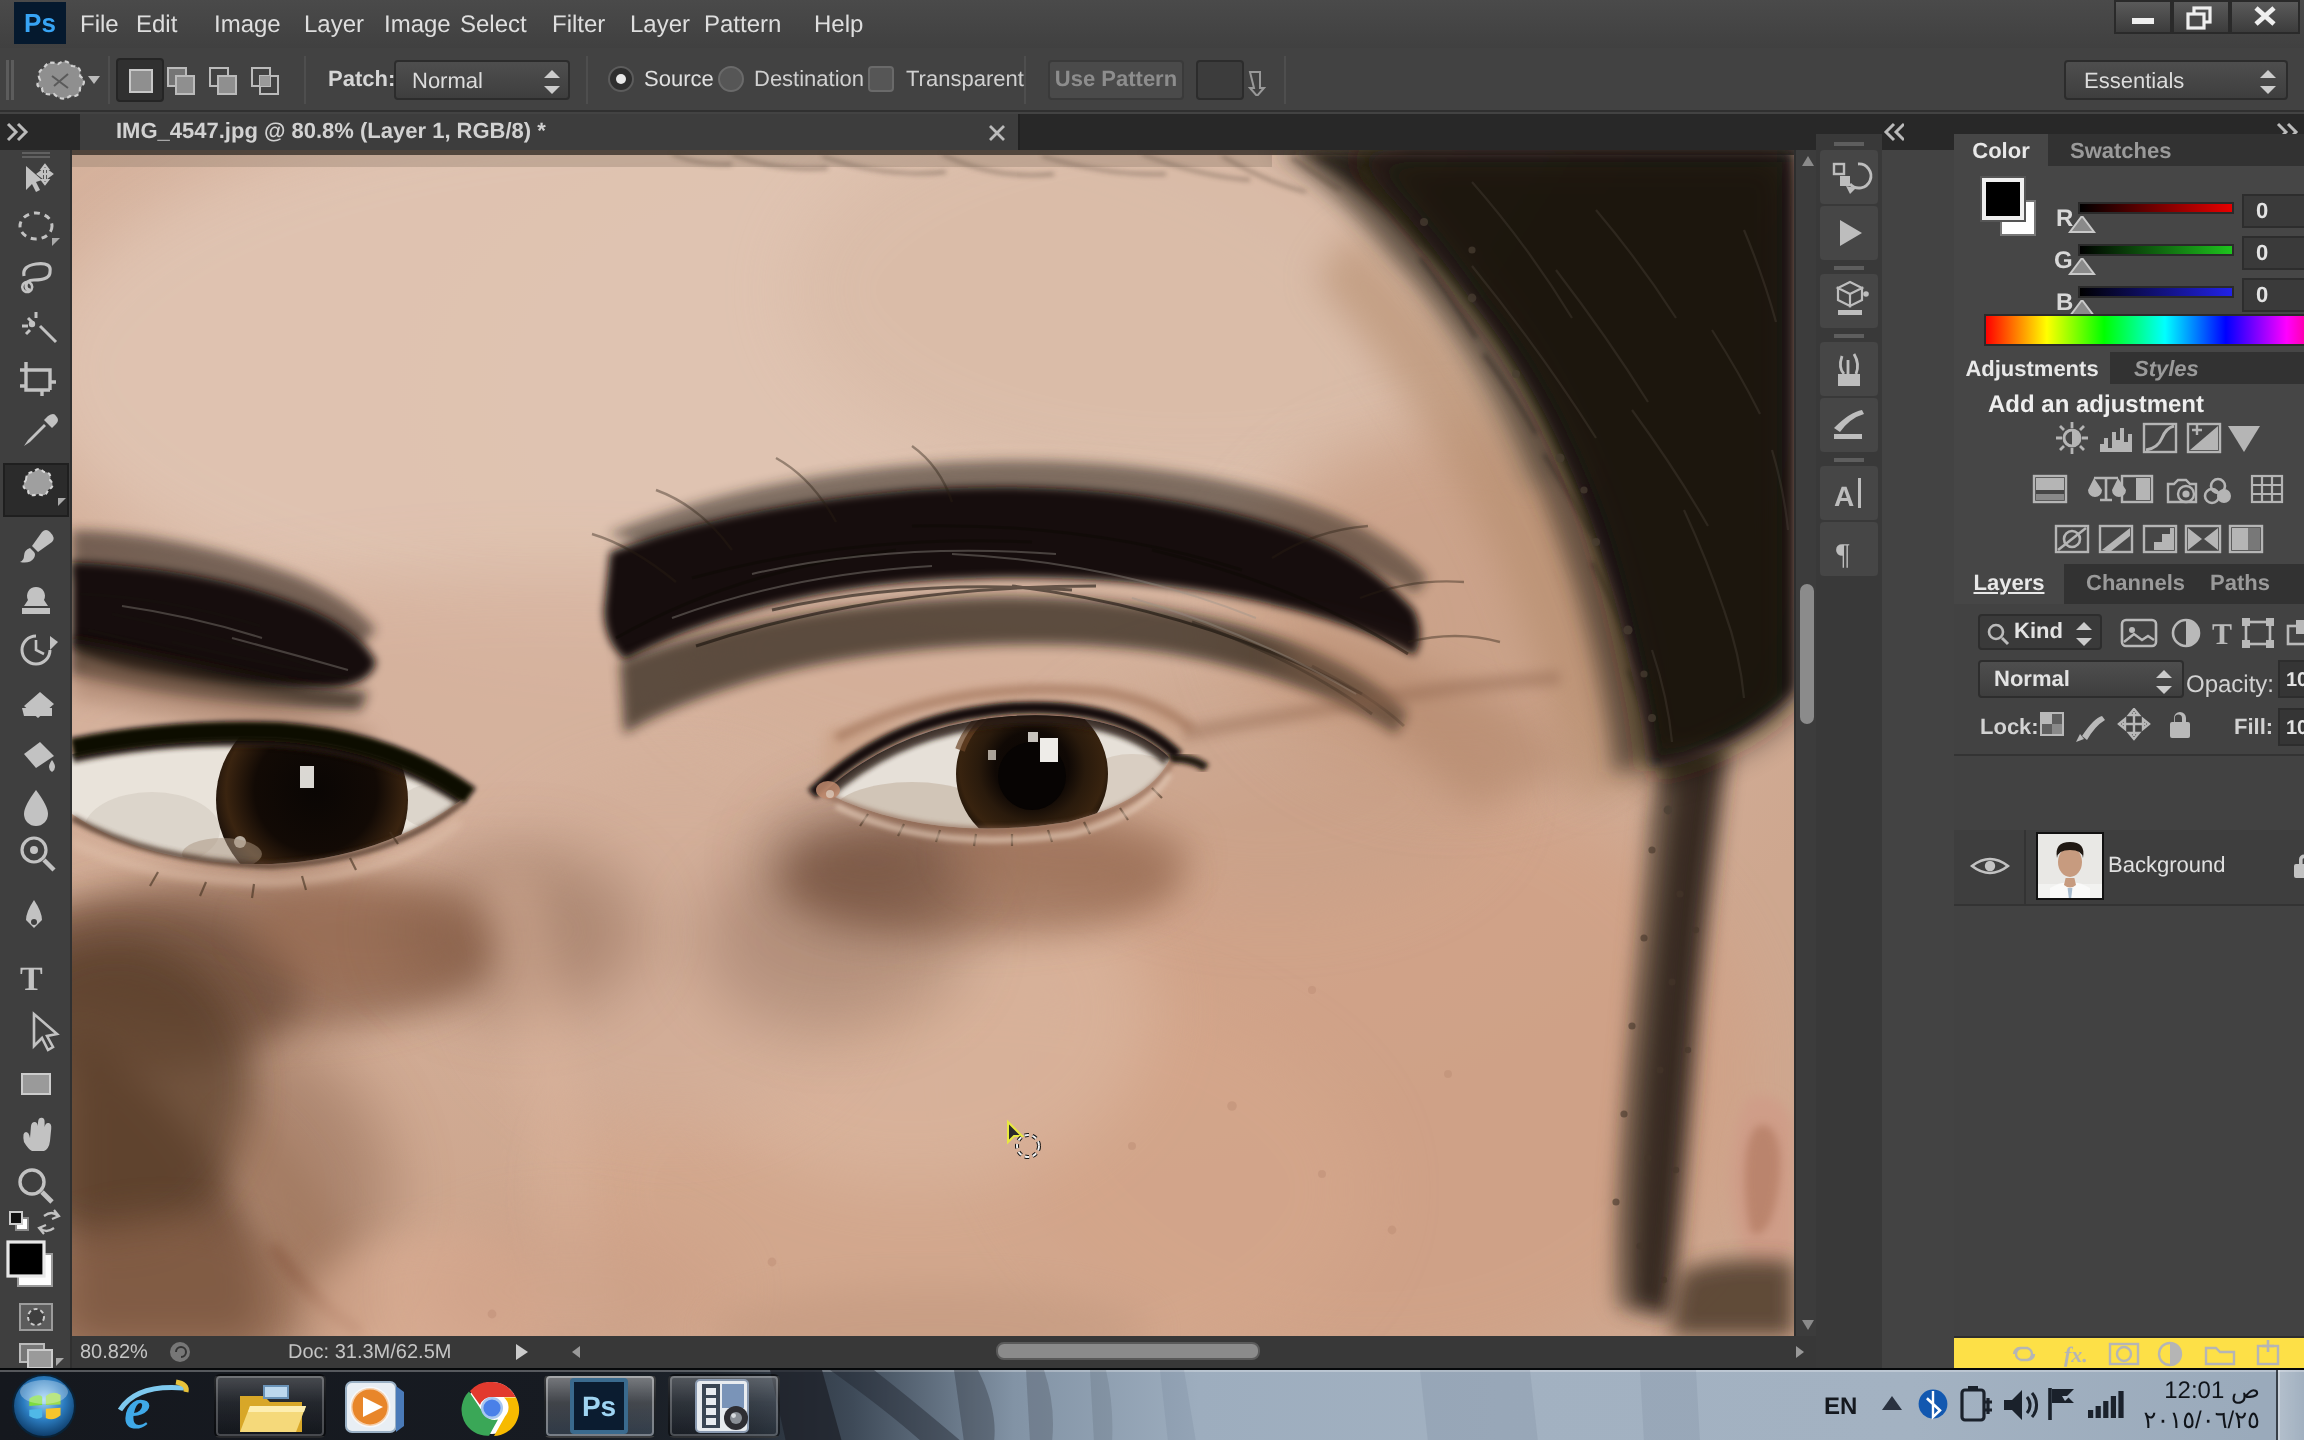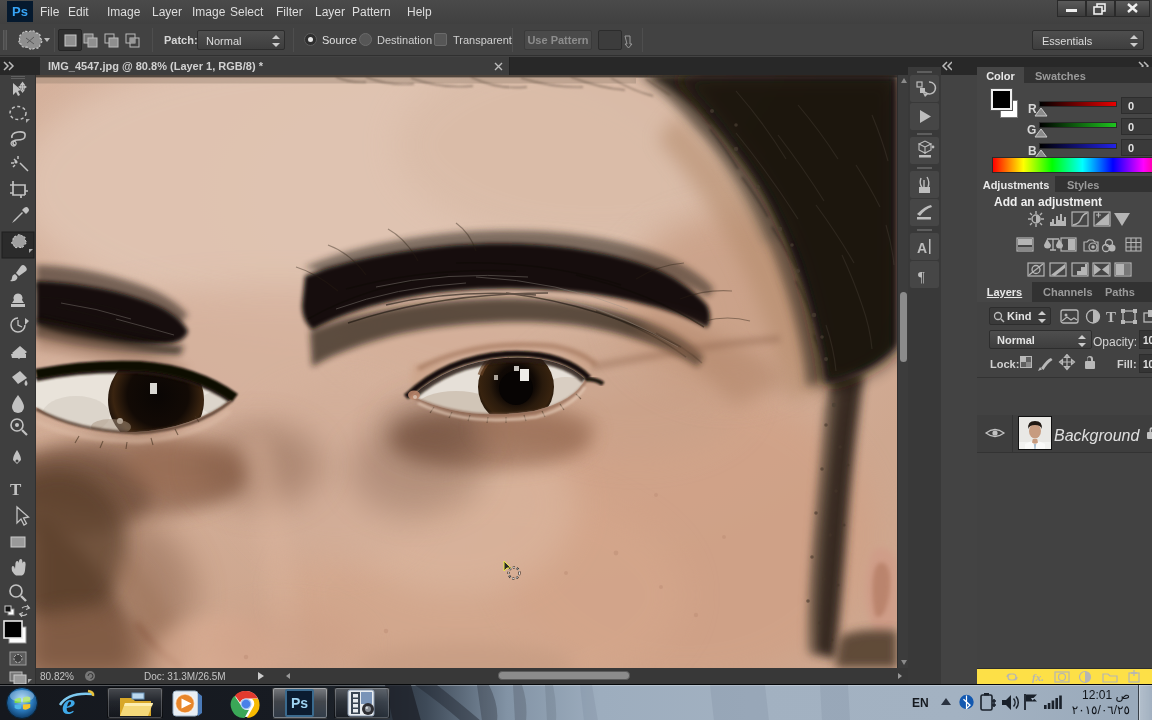--- a/index.html
+++ b/index.html
@@ -21,21 +21,21 @@
   #optionsbar { position:absolute; left:0; top:24px; width:1152px; height:32px;
     background:#424242; border-bottom:1px solid #303030; color:#d6d6d6; font-size:11px; }
   .sep { position:absolute; top:4px; width:1px; height:24px; background:#333; border-right:1px solid #4e4e4e; }
   .combo { position:absolute; background:linear-gradient(#4e4e4e,#3e3e3e); border:1px solid #2c2c2c;
     border-radius:2px; color:#dcdcdc; }
   
   #tabbar { position:absolute; left:0; top:57px; width:908px; height:18px; background:#282828; }
   #docktop { position:absolute; left:908px; top:57px; width:244px; height:18px; background:#282828; }
   #tab1 { position:absolute; left:40px; top:0px; width:470px; height:18px; background:#3d3d3d;
     border-right:1px solid #222; color:#d2d2d2; font-size:11px; font-weight:bold;
-    line-height:18px; padding-left:8px; }
+    line-height:18px; padding-left:18px; }
   
   #toolbar { position:absolute; left:0; top:75px; width:36px; height:609px; background:#3f3f3f;
     border-right:1px solid #303030; }
   
   #canvas { position:absolute; left:36px; top:75px; width:861px; height:593px; background:#d7b7a5; }
   
   #vscroll { position:absolute; left:897px; top:75px; width:11px; height:593px; background:#3c3c3c;
     border-left:1px solid #2e2e2e; }
   #vthumb { position:absolute; left:2px; top:217px; width:7px; height:70px; background:#8b8b8b; border-radius:4px; }
   
@@ -566,21 +566,21 @@
     <svg class="abs" style="left:2px;top:583px" width="8" height="8">
         <path d="M4 7 L7 2 L1 2 Z" fill="#8a8a8a"></path>
       </svg>
   </div>
   <div id="statusbar">
     <span class="abs" style="left:4px;top:3px">80.82%</span>
     <svg class="abs" style="left:48px;top:2px" width="13" height="12">
         <circle cx="6" cy="6" r="5" fill="#777"></circle>
         <path d="M4 6 a2.5 2.5 0 1 1 2.5 2.5" stroke="#333" fill="none"></path>
       </svg>
-    <span class="abs" style="left:108px;top:3px">Doc: 31.3M/26.5M</span>
+    <span class="abs" style="left:108px;top:3px">Doc: 31.3M/62.5M</span>
     <svg class="abs" style="left:220px;top:3px" width="10" height="10">
         <path d="M2 1 L8 5 L2 9 Z" fill="#ccc"></path>
       </svg>
     <svg class="abs" style="left:248px;top:4px" width="8" height="8">
         <path d="M6 1 L2 4 L6 7 Z" fill="#999"></path>
       </svg>
     <div id="hthumb"></div>
     <svg class="abs" style="left:860px;top:4px" width="8" height="8">
         <path d="M2 1 L6 4 L2 7 Z" fill="#999"></path>
       </svg>
@@ -669,21 +669,21 @@
       <div class="vbox" style="left:144px;top:56px;width:43px;height:17px;">
           <span style="position:absolute;left:6px;top:2px;font-weight:bold">0</span>
         </div>
       <div class="abs" style="left:15px;top:74px;width:181px;height:16px;border:1px solid #2a2a2a;background:linear-gradient(to right,#ff0000,#ffff00 17%,#00ff00 33%,#00ffff 50%,#0000ff 67%,#ff00ff 84%,#ff0000)"></div>
       <div class="abs" style="left:186px;top:74px;width:10px;height:8px;background:#fff"></div>
       <div class="abs" style="left:186px;top:82px;width:10px;height:8px;background:#000"></div>
     </div>
 
     <div class="ptabrow" style="top:109px;">
       <div class="ptab-active" style="left:0px; width:78px;">Adjustments</div>
-      <div class="ptab" style="left:90px;">Styles</div>
+      <div class="ptab" style="left:90px;font-style:italic;">Styles</div>
       <svg class="pmenu" width="16" height="10">
           <path d="M0 2 l4 0 l-2 3 z" fill="#c9c9c9"></path>
           <rect x="6" y="1" width="9" height="1.6" fill="#c9c9c9"></rect>
           <rect x="6" y="4" width="9" height="1.6" fill="#c9c9c9"></rect>
           <rect x="6" y="7" width="9" height="1.6" fill="#c9c9c9"></rect>
         </svg>
     </div>
     <div style="position:absolute; left:0; top:125px; width:211px; height:90px; background:#464646;">
       <span class="abs" style="left:17px;top:3px;color:#eee;font-size:12px;font-weight:bold">Add an adjustment</span>
       <svg class="abs" style="left:0;top:18px" width="211" height="72">
@@ -848,21 +848,21 @@
           <svg width="32" height="32" style="position:absolute;left:0px;top:0px">
             <rect width="32" height="32" fill="#e9e8e5"></rect>
             <rect x="0" y="25" width="32" height="7" fill="#f2f2f0"></rect>
             <path d="M6 27 q10 -6 20 0 l0 5 l-20 0 Z" fill="#fafaf9"></path>
             <ellipse cx="16" cy="14" rx="6" ry="7.5" fill="#c79b7f"></ellipse>
             <path d="M9.5 12 q-1.5 -8 6.5 -8 q8 0 6.5 8 q-0.5 -4 -6.5 -4 q-6 0 -6.5 4 Z" fill="#201812"></path>
             <path d="M13 25.5 q3 2.5 6 0 l-0.8 -3.5 l-4.4 0 Z" fill="#c79b7f"></path>
             <path d="M14.8 27 l2.4 0 l-0.6 5 l-1.2 0 Z" fill="#a8bccf"></path>
           </svg>
         </div>
-        <span class="abs" style="left:77px;top:12px;color:#e0e0e0;font-size:16px;font-style:italic">Background</span>
+        <span class="abs" style="left:77px;top:12px;color:#e0e0e0;font-size:11px;">Background</span>
         <svg class="abs" style="left:168px;top:10px" width="14" height="15">
             <g fill="#c2c2c2">
               <rect x="2" y="7" width="10" height="7" rx="1"></rect>
               <path d="M4.5 7 v-2.2 a2.5 2.5 0 0 1 5 0 V7 h-1.8 v-2.2 a0.7 0.7 0 0 0 -1.4 0 V7 Z"></path>
             </g>
           </svg>
       </div>
       <div class="abs" style="left:0;top:150px;width:211px;height:1px;background:#333"></div>
     </div>
 

